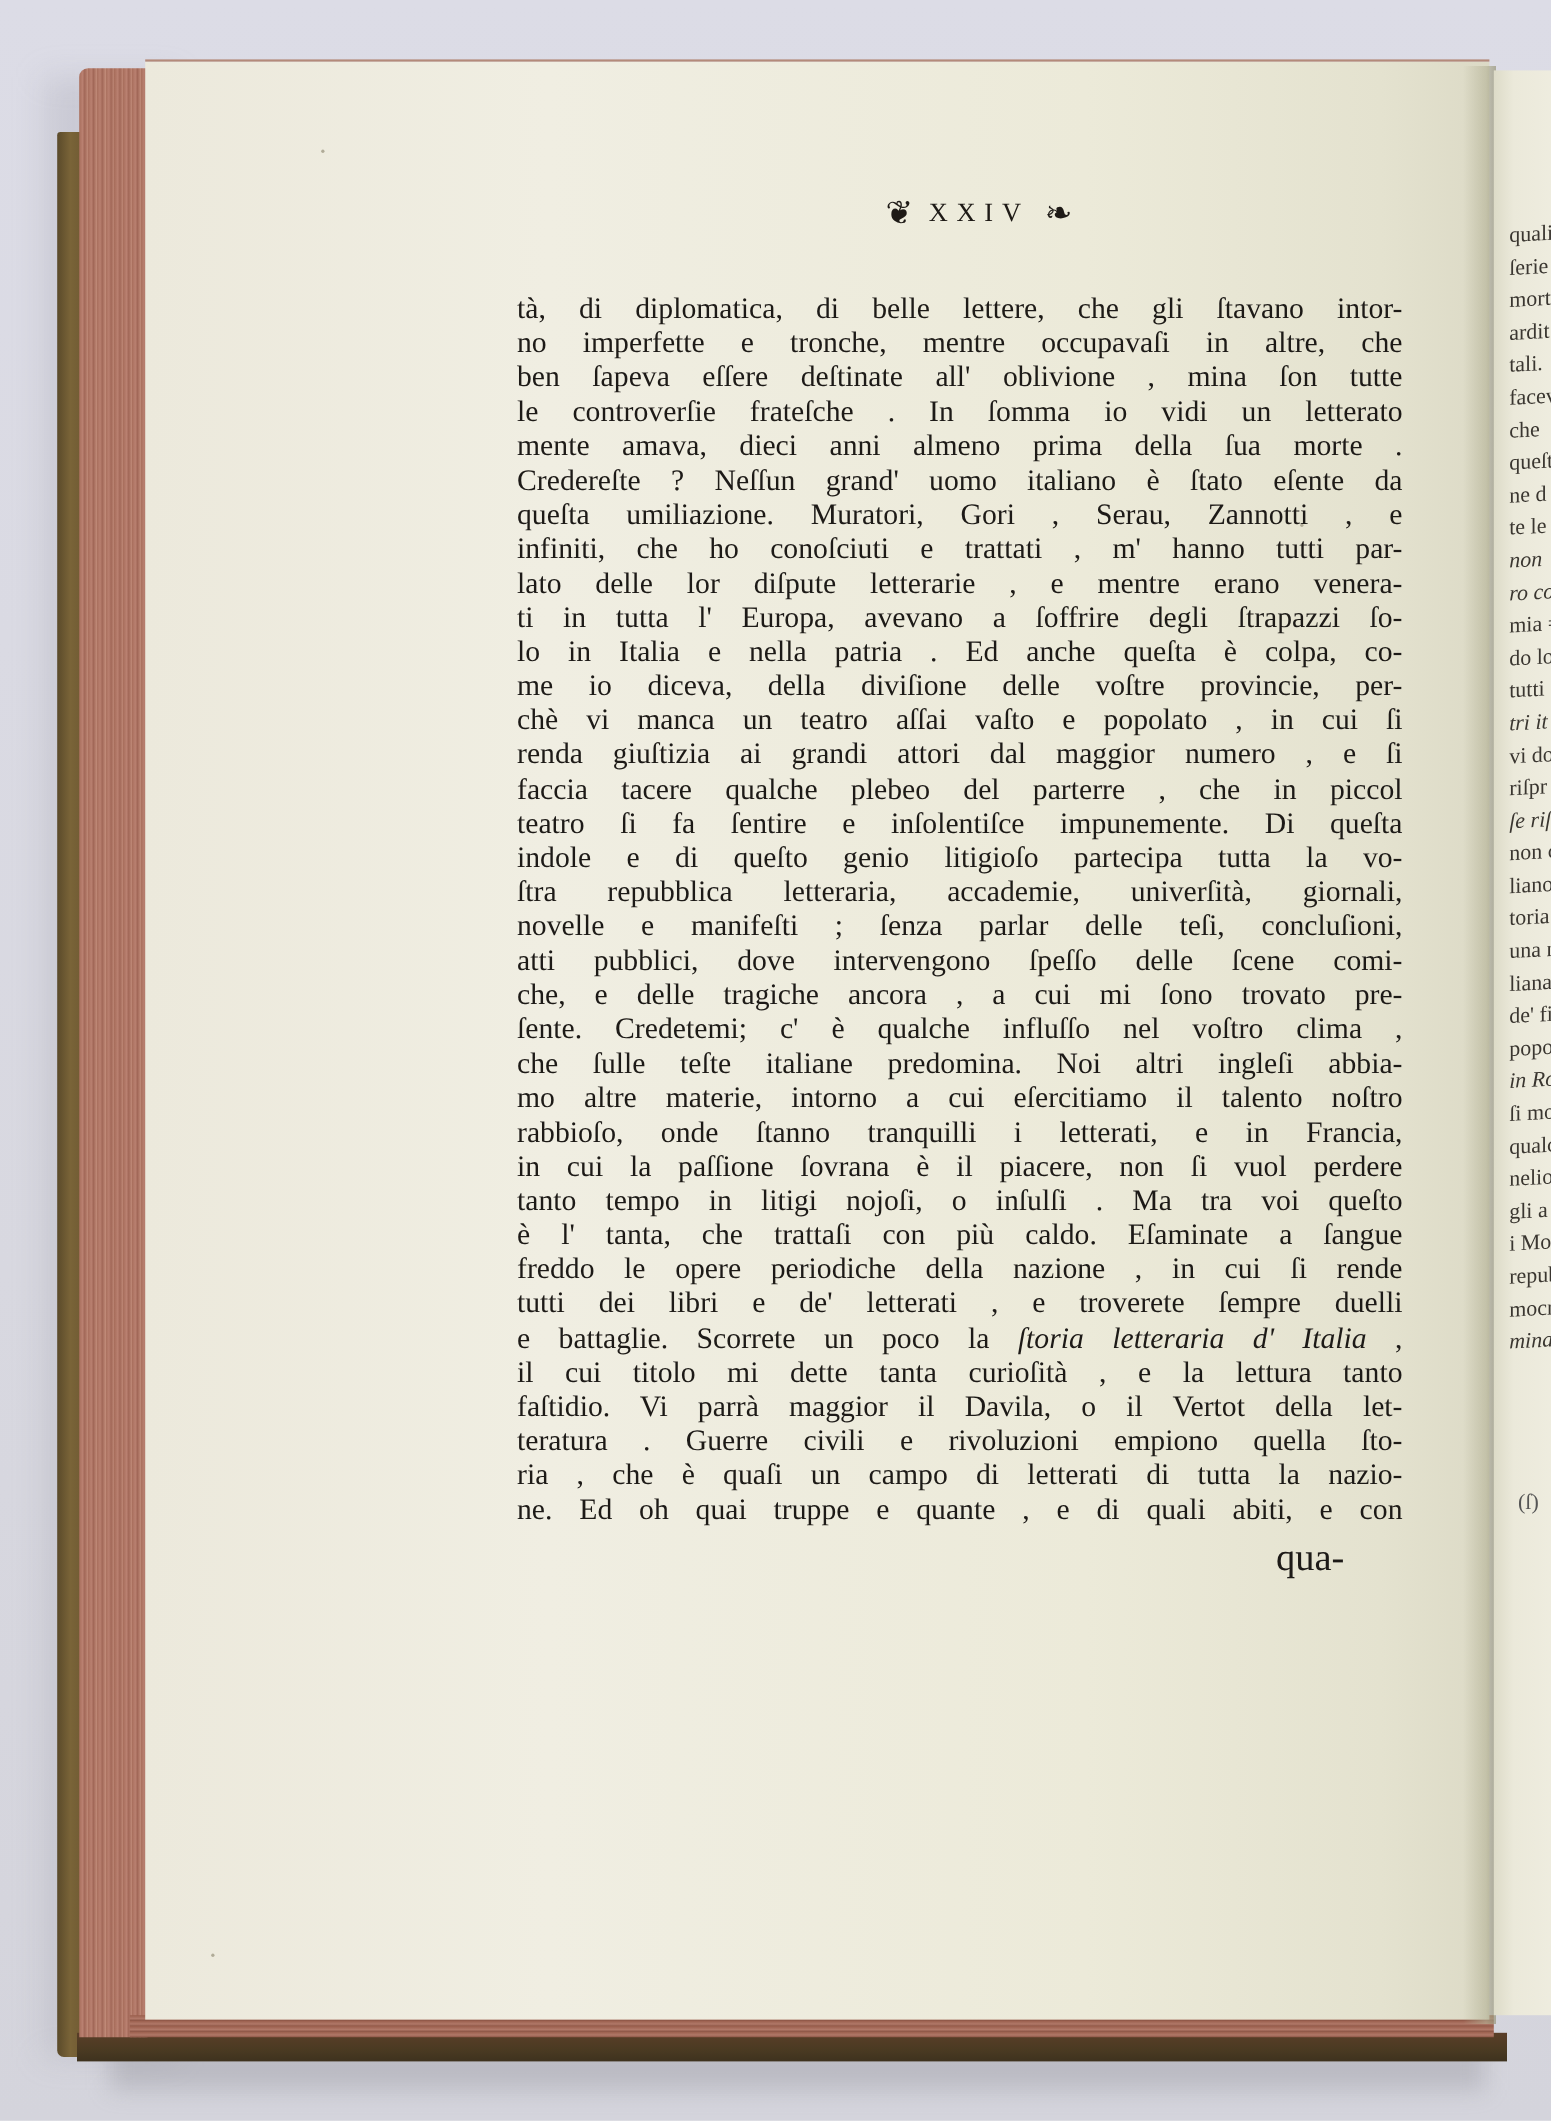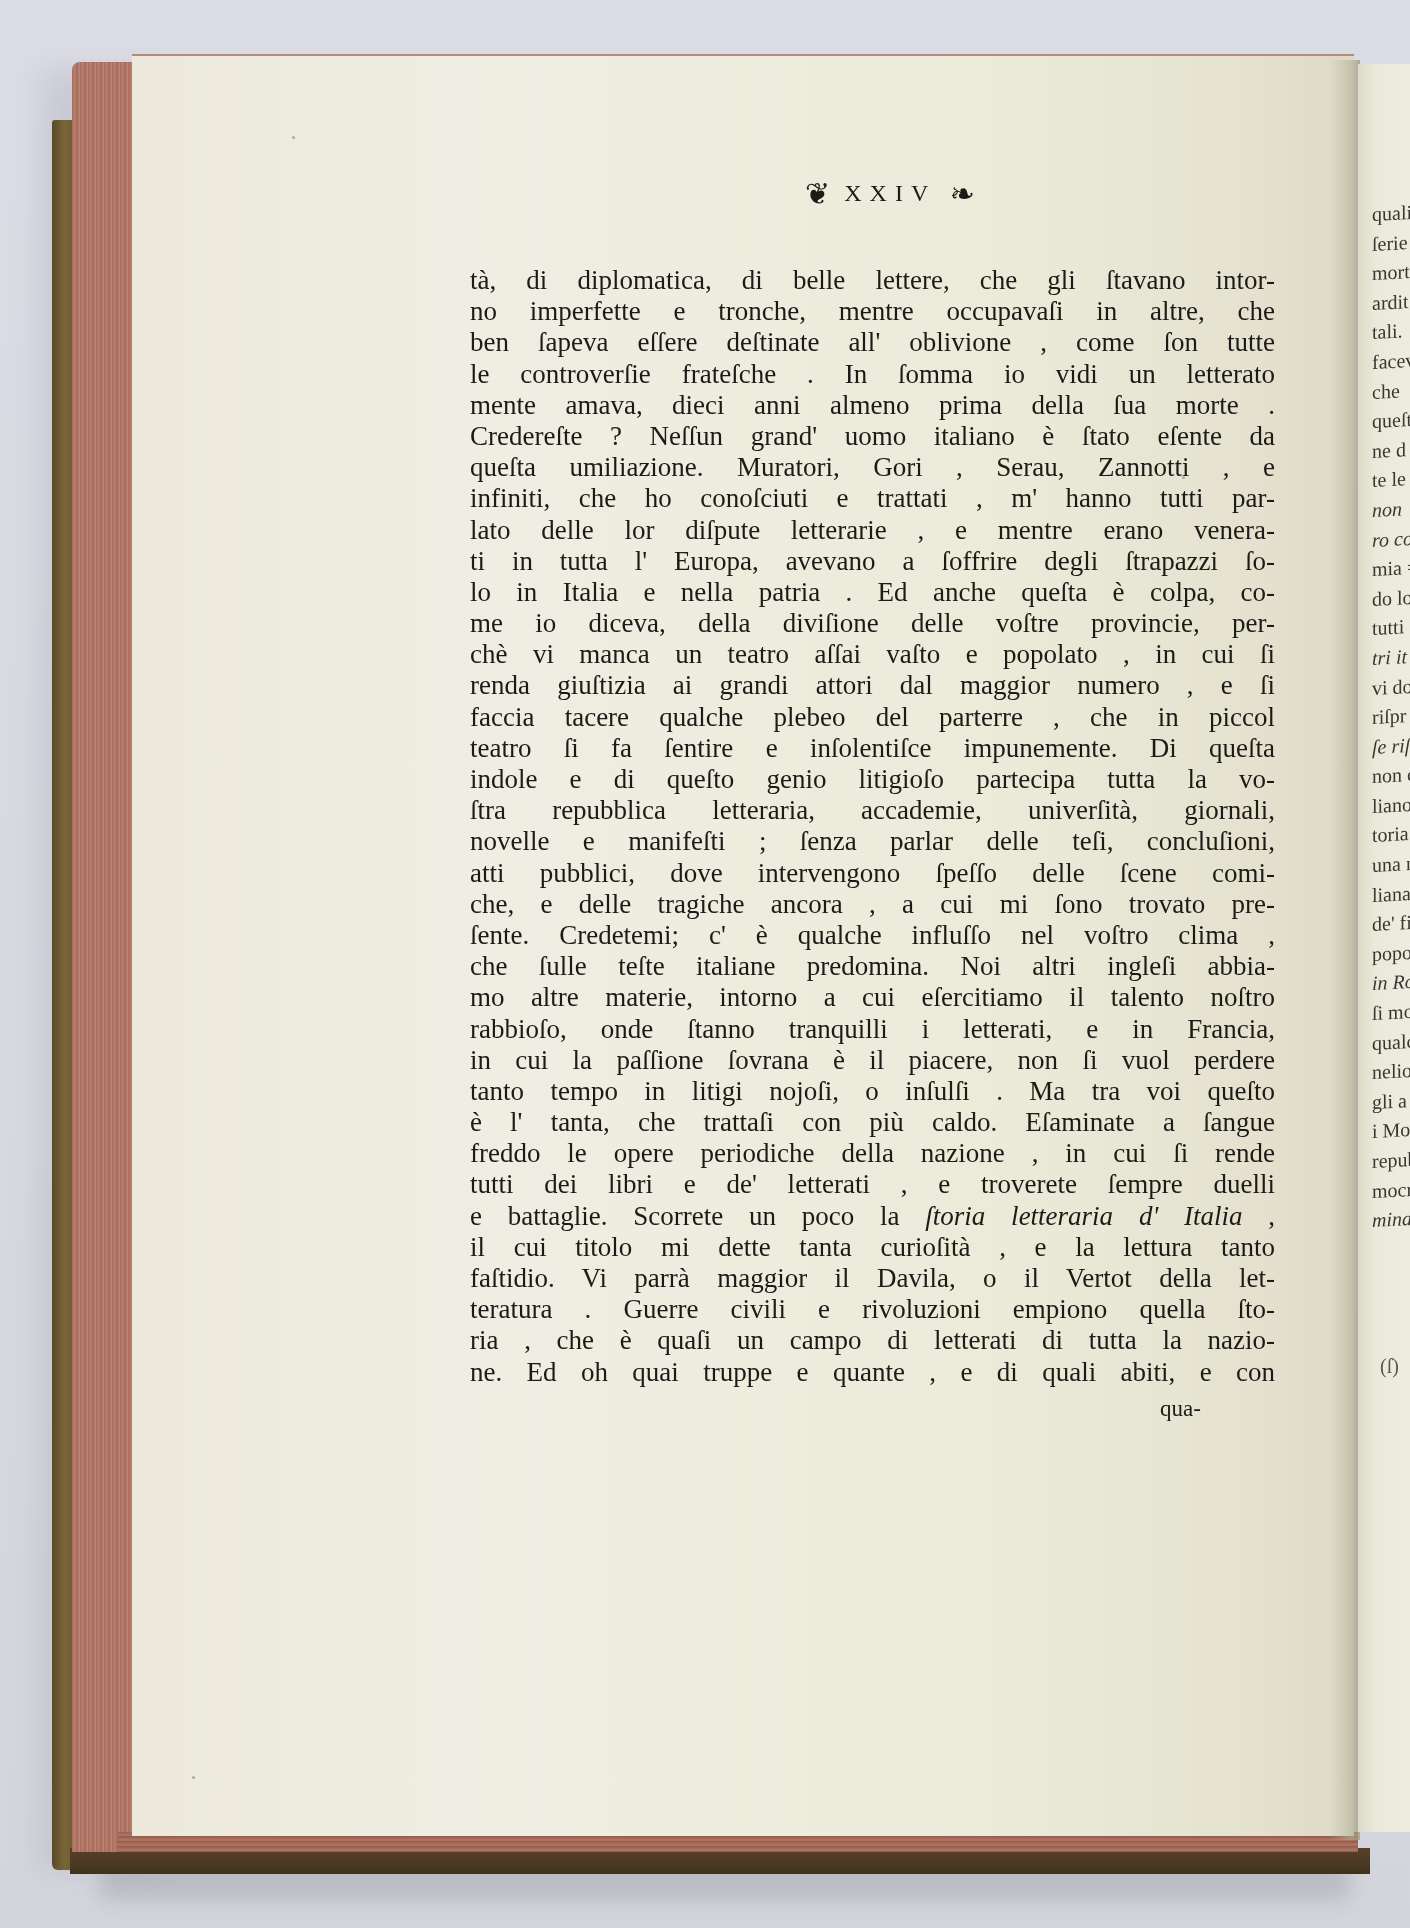--- a/index.html
+++ b/index.html
@@ -63,21 +63,21 @@
     }
     .header .orn { font-size: 30px; letter-spacing: 0; vertical-align: -3px; }
     .body-text {
       position: absolute; left: 470px; top: 226px; width: 805px;
       font-size: 27px; line-height: 31.2px; color: #1d1a17; margin-top: 39px;
     }
     .body-text .line { display: block; height: 31.2px; white-space: nowrap; text-align: justify; text-align-last: justify; }
     .body-text .line.last { text-align-last: justify; }
     .body-text em { font-style: italic; }
     .catchword {
-      position: absolute; left: 1160px; top: 1396px; font-size: 23px; color: #1d1a17;
+      position: absolute; left: 1160px; top: 1396px; font-size: 35px; color: #1d1a17;
     }
     .specks { position: absolute; width: 3px; height: 3px; background: #b0ab98; border-radius: 50%; }
   </style>
 </head>
 <body>
 
 <div class="shadow-left"></div>
 <div class="shadow-bottom"></div>
 <div class="cover-left"></div>
 <div class="cover-bottom"></div>
@@ -94,21 +94,21 @@
 
 <div class="header">
   <span class="orn">❦</span>
   <span>XXIV</span>
   <span class="orn">❧</span>
 </div>
 
 <div class="body-text">
   <span class="line">tà, di diplomatica, di belle lettere, che gli ſtavano intor-</span>
   <span class="line">no imperfette e tronche, mentre occupavaſi in altre, che</span>
-  <span class="line">ben ſapeva eſſere deſtinate all' oblivione , come ſon tutte</span>
+  <span class="line">ben ſapeva eſſere deſtinate all' oblivione , mina ſon tutte</span>
   <span class="line">le controverſie frateſche . In ſomma io vidi un letterato</span>
   <span class="line">mente amava, dieci anni almeno prima della ſua morte .</span>
   <span class="line">Credereſte ? Neſſun grand' uomo italiano è ſtato eſente da</span>
   <span class="line">queſta umiliazione. Muratori, Gori , Serau, Zannotti , e</span>
   <span class="line">infiniti, che ho conoſciuti e trattati , m' hanno tutti par-</span>
   <span class="line">lato delle lor diſpute letterarie , e mentre erano venera-</span>
   <span class="line">ti in tutta l' Europa, avevano a ſoffrire degli ſtrapazzi ſo-</span>
   <span class="line">lo in Italia e nella patria . Ed anche queſta è colpa, co-</span>
   <span class="line">me io diceva, della diviſione delle voſtre provincie, per-</span>
   <span class="line">chè vi manca un teatro aſſai vaſto e popolato , in cui ſi</span>

